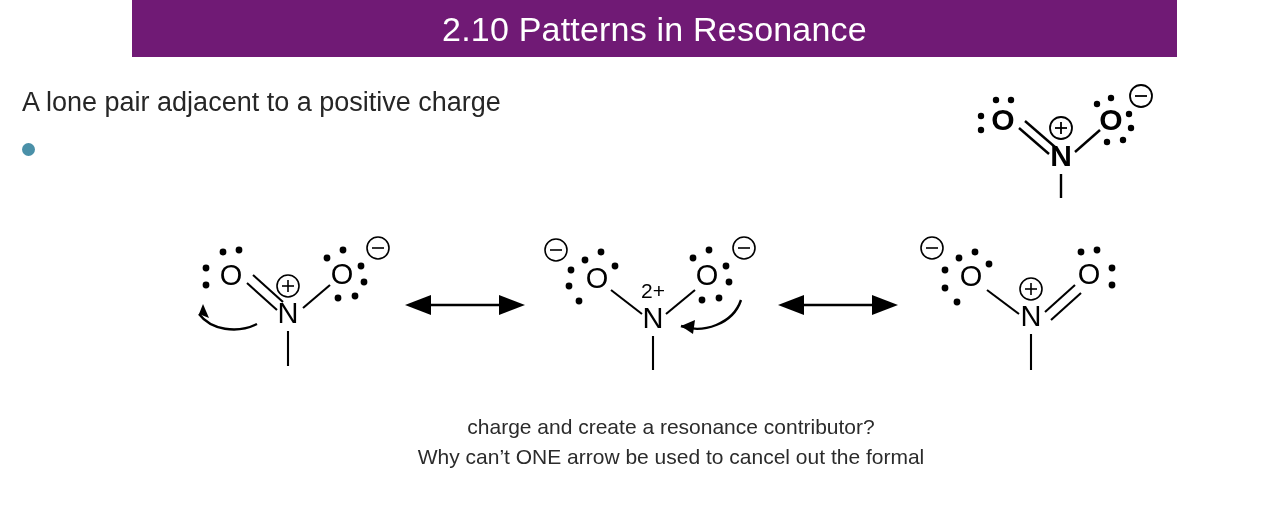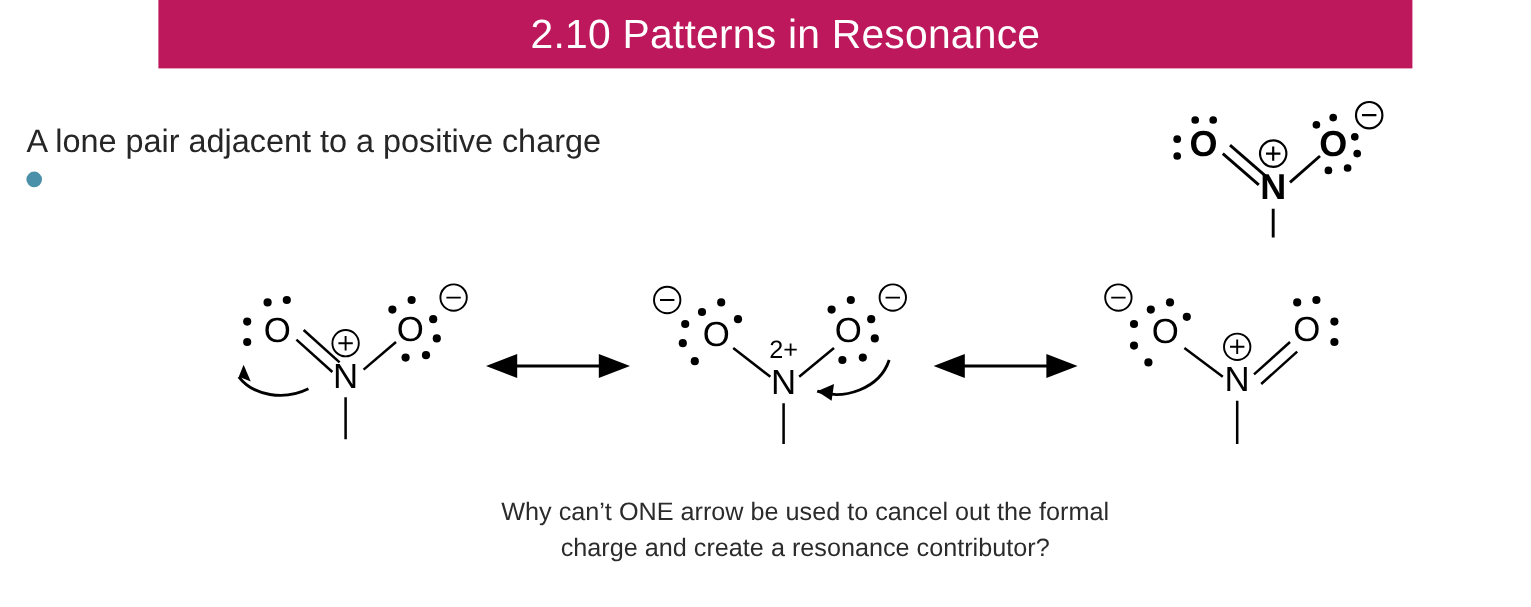--- a/index.html
+++ b/index.html
@@ -15,40 +15,40 @@
     position: relative;
   }
 
   
   #title-banner {
     position: absolute;
     left: 132px;
     top: 0px;
     width: 1045px;
     height: 57px;
-    background: #be185d;
+    background: #701a75;
     display: flex;
     align-items: center;
     justify-content: center;
     box-sizing: border-box;
   }
   #title-text {
     color: #ffffff;
     font-size: 34px;
     font-weight: normal;
     letter-spacing: 0.2px;
     line-height: 1;
     white-space: nowrap;
   }
 
   
   #lead-line {
     position: absolute;
     left: 22px;
-    top: 103px;
+    top: 87px;
     font-size: 27px;
     color: #262626;
     white-space: nowrap;
   }
   #bullet-row {
     position: absolute;
     left: 22px;
     top: 143px;
     display: flex;
     align-items: center;
@@ -272,15 +272,15 @@
       <text x="184" y="56" font-family="'Liberation Sans', sans-serif" font-size="29" text-anchor="middle" stroke="none">O</text>
       <circle cx="176" cy="24" r="3.4" stroke="none"></circle>
       <circle cx="192" cy="22" r="3.4" stroke="none"></circle>
       <circle cx="207" cy="40" r="3.4" stroke="none"></circle>
       <circle cx="207" cy="57" r="3.4" stroke="none"></circle>
     </g>
   </svg>
 </div>
 
 <div id="caption">
+  <div>charge and create a resonance contributor?</div>
   <div>Why can’t ONE arrow be used to cancel out the formal</div>
-  <div>charge and create a resonance contributor?</div>
 </div>
 
 </body></html>

